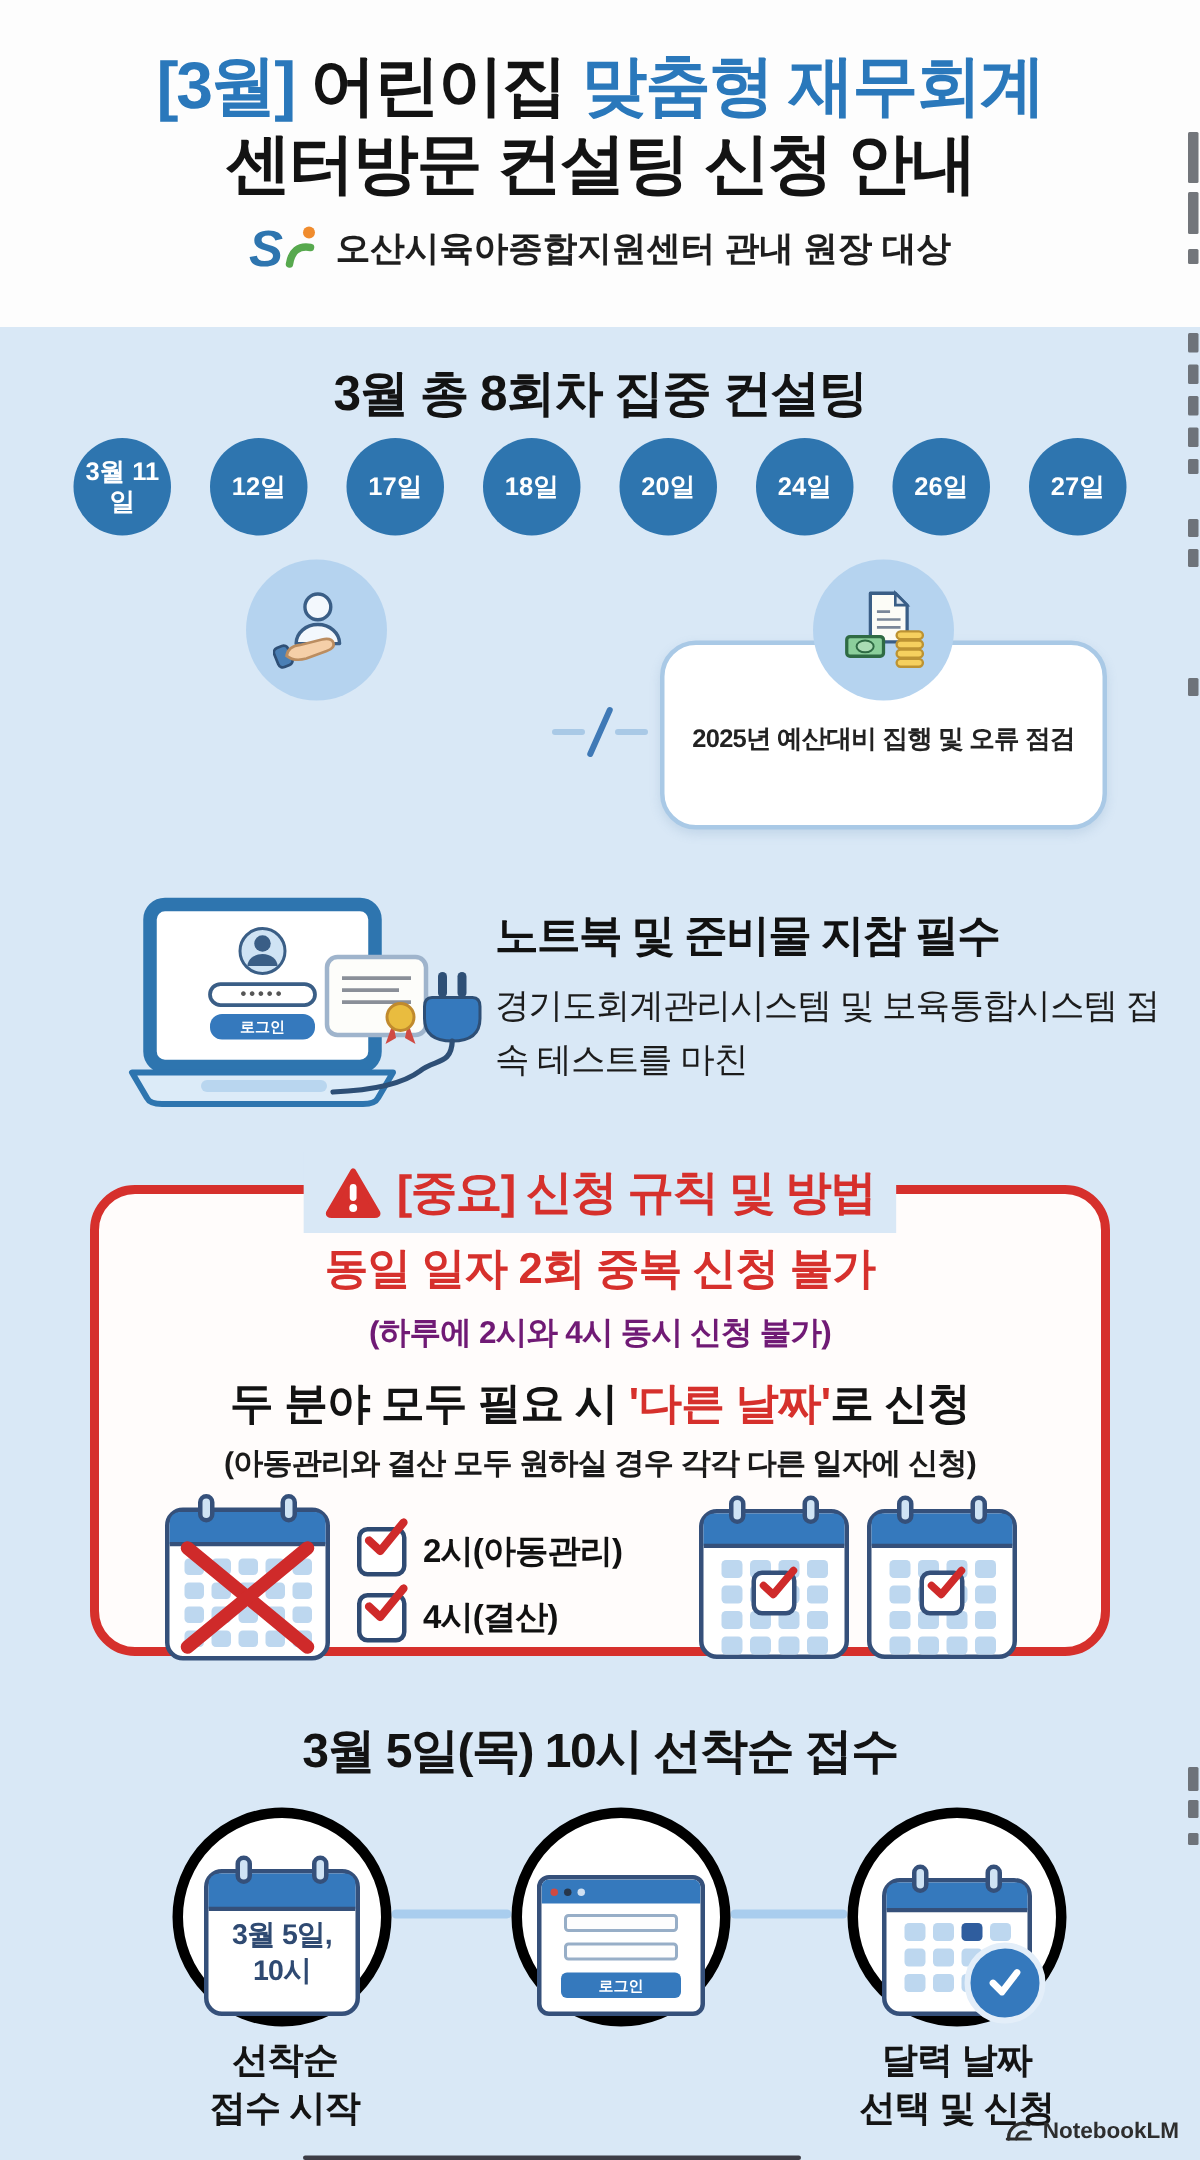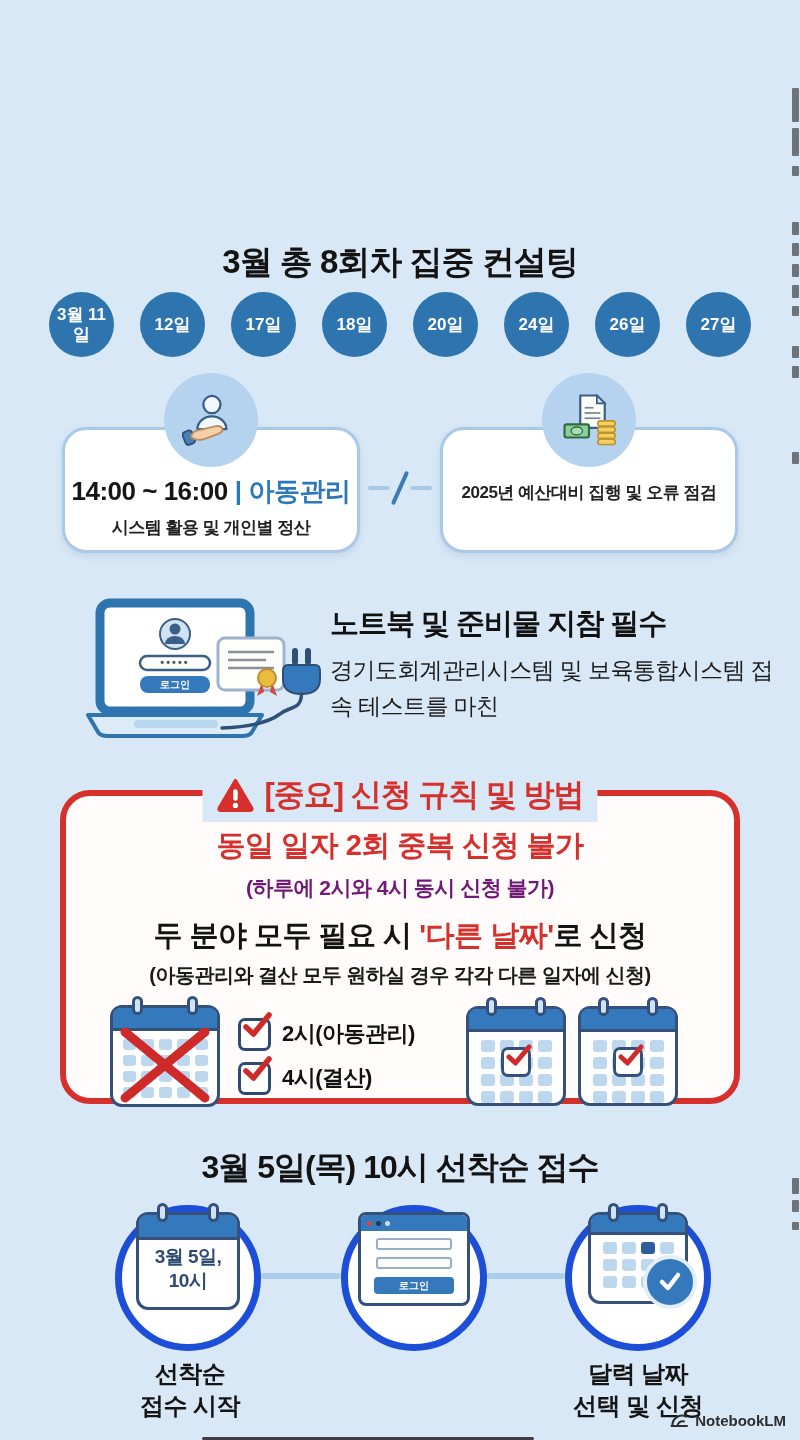--- a/index.html
+++ b/index.html
@@ -83,21 +83,21 @@
   .cal-check .cal-grid{grid-template-columns:repeat(4,14px);}
   .cal-check .cal-cell{width:14px;height:12px;}
   .cal-checkbox{position:absolute;left:50%;top:56%;transform:translate(-50%,-50%);width:30px;height:30px;
                 background:#fff;border:3px solid #35507a;border-radius:7px;box-sizing:border-box;}
   .cal-checkbox svg{position:absolute;left:1px;top:-5px;overflow:visible;}
 
   
   .signup-heading{top:1146px;font-size:32px;letter-spacing:-1px;}
   .steps{position:absolute;top:1205px;left:0;width:800px;height:150px;}
   .step-circle{position:absolute;top:0;width:146px;height:146px;border-radius:50%;background:#fff;
-               border:7px solid #1d4ed8;box-sizing:border-box;display:flex;align-items:flex-start;justify-content:center;}
+               border:7px solid #000000;box-sizing:border-box;display:flex;align-items:flex-end;justify-content:center;}
   .step-1{left:115px;} .step-2{left:341px;} .step-3{left:565px;}
   .connector{position:absolute;top:68px;height:6px;background:#a9cdee;border-radius:3px;}
   .conn-1{left:261px;width:80px;} .conn-2{left:487px;width:78px;}
   .step-cal{width:104px;height:98px;}
   .step-cal .cal-head{height:22px;}
   .step-cal-text{font-size:19px;font-weight:800;color:#2f4a72;line-height:1.25;text-align:center;margin-top:5px;letter-spacing:-0.5px;}
   .login-win{width:112px;height:94px;background:#fff;border:3px solid #35507a;border-radius:8px;box-sizing:border-box;overflow:hidden;}
   .win-bar{height:16px;background:#3579bd;display:flex;align-items:center;gap:4px;padding:0 6px;}
   .win-dot{width:5px;height:5px;border-radius:50%;}
   .dot-red{background:#d04a43;} .dot-dark{background:#27374c;} .dot-light{background:#cfe0f2;}
@@ -120,20 +120,36 @@
   .watermark{position:absolute;right:14px;bottom:11px;display:flex;align-items:center;gap:6px;
              font-size:15px;font-weight:700;color:#2e2e2e;}
   .bottom-line{position:absolute;left:202px;bottom:0px;width:332px;height:3px;background:#3d3d46;border-radius:3px;}
   .artifact{position:absolute;left:792px;width:7px;background:#5a5e64;opacity:.85;border-radius:1px;}
 </style>
 </head>
 <body>
 
 <div class="stage">
 
+  <div class="header">
+    <div class="title">
+      <div><span class="blue">[3월]</span><span> 어린이집 </span><span class="blue">맞춤형 재무회계</span></div>
+      <div>센터방문 컨설팅 신청 안내</div>
+    </div>
+    <div class="org-row">
+      <span class="logo">
+        <span class="l-s">S</span>
+        <svg width="26" height="32" viewBox="0 0 26 32">
+          <circle cx="17" cy="6" r="4" fill="#f08c2e"></circle>
+          <path d="M4 27 q2 -13 14 -11" stroke="#57a94e" stroke-width="5" fill="none" stroke-linecap="round"></path>
+        </svg>
+      </span>
+      <span class="org-text">오산시육아종합지원센터 관내 원장 대상</span>
+    </div>
+  </div>
 
   <div class="sec-heading schedule-heading">3월 총 8회차 집중 컨설팅</div>
   <div class="dates">
     <div class="date-circle">3월 11일</div>
     <div class="date-circle">12일</div>
     <div class="date-circle">17일</div>
     <div class="date-circle">18일</div>
     <div class="date-circle">20일</div>
     <div class="date-circle">24일</div>
     <div class="date-circle">26일</div>
@@ -158,24 +174,20 @@
         <line x1="27" y1="30" x2="45" y2="30" stroke="#7a8799" stroke-width="2"></line>
         <rect x="42" y="33" width="20" height="6" rx="3" fill="#f6d05f" stroke="#bd9333" stroke-width="1.8"></rect>
         <rect x="42" y="40" width="20" height="6" rx="3" fill="#f6d05f" stroke="#bd9333" stroke-width="1.8"></rect>
         <rect x="42" y="47" width="20" height="6" rx="3" fill="#f6d05f" stroke="#bd9333" stroke-width="1.8"></rect>
         <rect x="42" y="54" width="20" height="6" rx="3" fill="#f6d05f" stroke="#bd9333" stroke-width="1.8"></rect>
         <rect x="4" y="37" width="28" height="15" rx="2.5" fill="#8bcf9b" stroke="#2f6b44" stroke-width="2.5"></rect>
         <ellipse cx="18" cy="44.5" rx="6.5" ry="4.5" fill="#aadcb4" stroke="#2f6b44" stroke-width="1.5"></ellipse>
       </svg>
     </div>
 
-    <div class="session-card card-1">
-      <div class="card-time-row"><span>14:00 ~ 16:00</span><span class="card-sep">|</span><span class="card-cat">아동관리</span></div>
-      <div class="card-desc">시스템 활용 및 개인별 정산</div>
-    </div>
     <div class="session-card card-2">
       <div class="card-desc">2025년 예산대비 집행 및 오류 점검</div>
     </div>
 
     <div class="session-divider">
       <span class="dash"></span>
       <span class="slash"></span>
       <span class="dash"></span>
     </div>
   </div>

